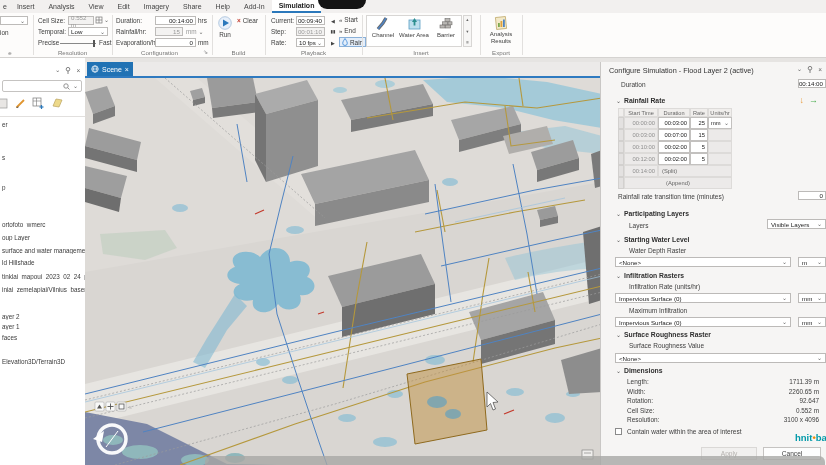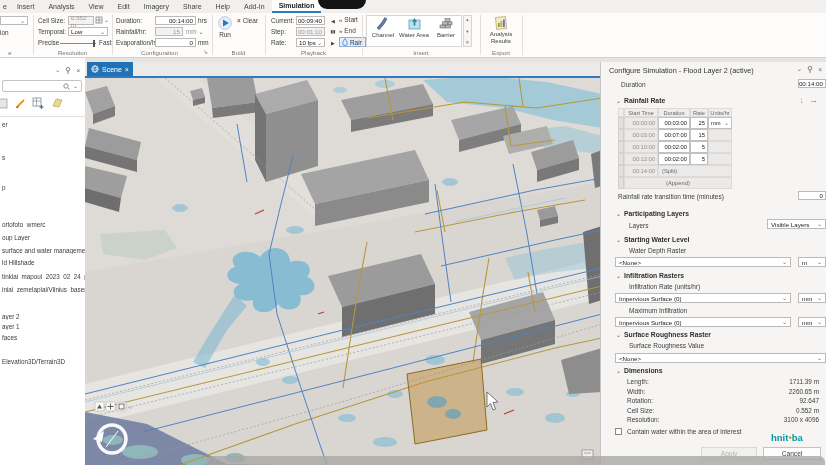--- a/index.html
+++ b/index.html
@@ -46,21 +46,21 @@
   .tcell{position:absolute;box-sizing:border-box;font-size:5.8px;display:flex;align-items:center;height:12px;}
   .thead{background:#f0eeec;color:#666;border:1px solid #dddbd9;justify-content:center;height:9px;font-size:5.6px;}
   .tsel{background:#e3e1e0;border:1px solid #d2d0ce;}
   .tstart{background:#eceae9;color:#8f8f8f;border:1px solid #dddbd9;justify-content:flex-end;padding-right:2px;}
   .tbox{background:#fff;border:1px solid #c3c1bf;color:#222;justify-content:flex-end;padding-right:2px;}
   .tunits{background:#fff;border:1px solid #c3c1bf;color:#222;padding:0 2px;justify-content:space-between;}
   .tgray{background:#eceae9;border:1px solid #dddbd9;}
   .btn{position:absolute;box-sizing:border-box;height:13px;display:flex;align-items:center;justify-content:center;font-size:6.6px;}
   .btn.disabled{background:#f1f0ef;border:1px solid #dad8d6;color:#b5b2af;}
   .btn.normal{background:#fdfdfd;border:1px solid #c5c3c1;color:#444;}
-  #logo{position:absolute;font-size:9.5px;font-weight:bold;color:#0099a8;letter-spacing:0;}
+  #logo{position:absolute;font-size:9.5px;font-weight:bold;color:#0099a8;letter-spacing:0;margin-left:24px;}
   #logo .dot{color:#f08a00;}
   
   #webcam{position:absolute;left:318px;top:0;width:48px;height:9px;background:#141414;border-radius:0 0 24px 24px;}
   #taskhint{position:absolute;left:205px;top:456px;width:620px;height:9px;background:#a8a7a5;border-radius:6px 6px 0 0;opacity:.8;}
   .icon16{width:15px;height:15px;}
   .checkbox{position:absolute;width:7px;height:7px;border:1px solid #8a8a8a;background:#fff;box-sizing:border-box;}
 </style>
 </head>
 <body>
 

